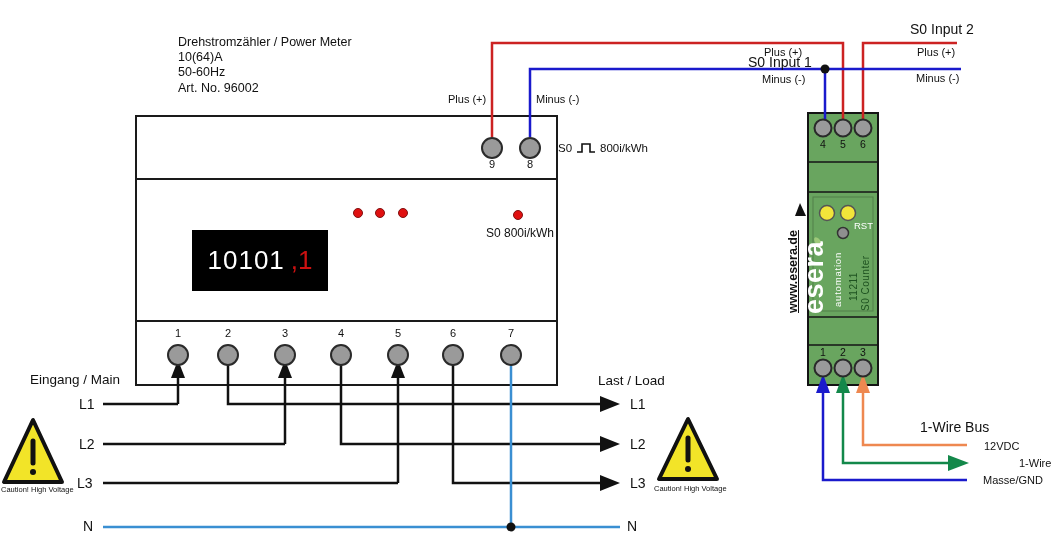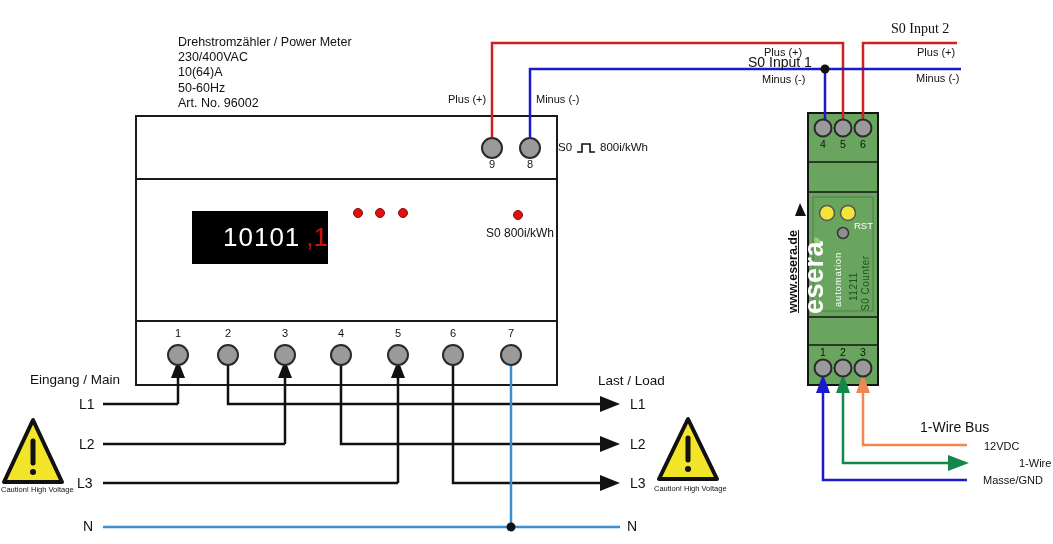--- a/index.html
+++ b/index.html
@@ -9,25 +9,25 @@
   .lbl{position:absolute;white-space:nowrap;color:#111;}
   .s14{font-size:14px;}
   .s13{font-size:13.5px;}
   .s12{font-size:12.5px;line-height:15.2px;}
   .s11{font-size:11px;text-align:right;}
   .s10{font-size:12px;}
   .s7{font-size:7.5px;}
   .ctr{text-align:center;}
   .tnum{position:absolute;width:14px;text-align:center;font-size:11px;}
   .mnum{position:absolute;width:14px;text-align:center;font-size:10.5px;}
-  .display{position:absolute;left:192px;top:211px;width:136px;height:53px;background:#000;
-           display:flex;align-items:center;justify-content:flex-end;}
+  .display{position:absolute;left:192px;top:230px;width:136px;height:61px;background:#000;
+           display:flex;align-items:center;justify-content:center;}
   .display .main{color:#fff;font-size:26px;letter-spacing:1px;}
   .display .dec{color:#cc1111;font-size:26px;margin-left:6px;}
-  .s0row{position:absolute;left:558px;top:141px;display:flex;align-items:flex-start;gap:4px;font-size:11.5px;}
+  .s0row{position:absolute;left:558px;top:141px;display:flex;align-items:center;gap:4px;font-size:11.5px;}
   .vtext{position:absolute;transform:rotate(-90deg);transform-origin:0 0;white-space:nowrap;}
   .esera{font-size:27px;font-weight:bold;color:#fff;letter-spacing:0.5px;line-height:27px;}
   .eseraSub{font-size:9.5px;color:#fff;letter-spacing:0.8px;line-height:10px;}
   .modDark{color:#1e5220;line-height:10px;font-size:10px;letter-spacing:0.5px;}
   .www{font-size:12.5px;font-weight:bold;color:#111;text-decoration:underline;line-height:13px;}
   .rst{position:absolute;left:854px;top:220px;font-size:9.5px;color:#fff;}
 </style>
 </head>
 <body>
 
@@ -113,21 +113,20 @@
     <polygon points="33,420 4,482 62,482" fill="#f2e428" stroke="#111" stroke-width="4" stroke-linejoin="round"></polygon>
     <line x1="33" y1="441" x2="33" y2="463" stroke="#111" stroke-width="5" stroke-linecap="round"></line>
     <circle cx="33" cy="472" r="3" fill="#111"></circle>
     <polygon points="688,419 659,479 717,479" fill="#f2e428" stroke="#111" stroke-width="4" stroke-linejoin="round"></polygon>
     <line x1="688" y1="438" x2="688" y2="460" stroke="#111" stroke-width="5" stroke-linecap="round"></line>
     <circle cx="688" cy="469" r="3" fill="#111"></circle>
   </svg>
 
   <div class="lbl s12" style="left:138px;top:35px;margin-left:40px;">
     <div>Drehstromzähler / Power Meter</div>
-    <div>230/400VAC</div>
     <div>10(64)A</div>
     <div>50-60Hz</div>
     <div>Art. No. 96002</div>
   </div>
 
   <div class="lbl s11" style="left:448px;top:93px;">Plus (+)</div>
   <div class="lbl s11" style="left:536px;top:93px;">Minus (-)</div>
   <div class="tnum" style="left:485px;top:158px;">9</div>
   <div class="tnum" style="left:523px;top:158px;">8</div>
 
@@ -163,21 +162,21 @@
   <div class="lbl s13" style="left:598px;top:373px;">Last / Load</div>
   <div class="lbl s14" style="left:630px;top:396px;">L1</div>
   <div class="lbl s14" style="left:630px;top:436px;">L2</div>
   <div class="lbl s14" style="left:630px;top:475px;">L3</div>
   <div class="lbl s14" style="left:627px;top:518px;">N</div>
   <div class="lbl s7 ctr" style="left:654px;top:484px;width:68px;">Caution! High Voltage</div>
 
   <div class="lbl s14" style="left:748px;top:14px;margin-top:40px;">S0 Input 1</div>
   <div class="lbl s11" style="left:764px;top:46px;">Plus (+)</div>
   <div class="lbl s11" style="left:762px;top:73px;">Minus (-)</div>
-  <div class="lbl s14" style="left:891px;top:21px;font-family:Liberation Serif, serif;">S0 Input 2</div>
+  <div class="lbl s14" style="left:910px;top:21px;">S0 Input 2</div>
   <div class="lbl s11" style="left:917px;top:46px;">Plus (+)</div>
   <div class="lbl s11" style="left:916px;top:72px;">Minus (-)</div>
 
   <div class="mnum" style="left:816px;top:138px;">4</div>
   <div class="mnum" style="left:836px;top:138px;">5</div>
   <div class="mnum" style="left:856px;top:138px;">6</div>
   <div class="mnum" style="left:816px;top:346px;">1</div>
   <div class="mnum" style="left:836px;top:346px;">2</div>
   <div class="mnum" style="left:856px;top:346px;">3</div>
 

